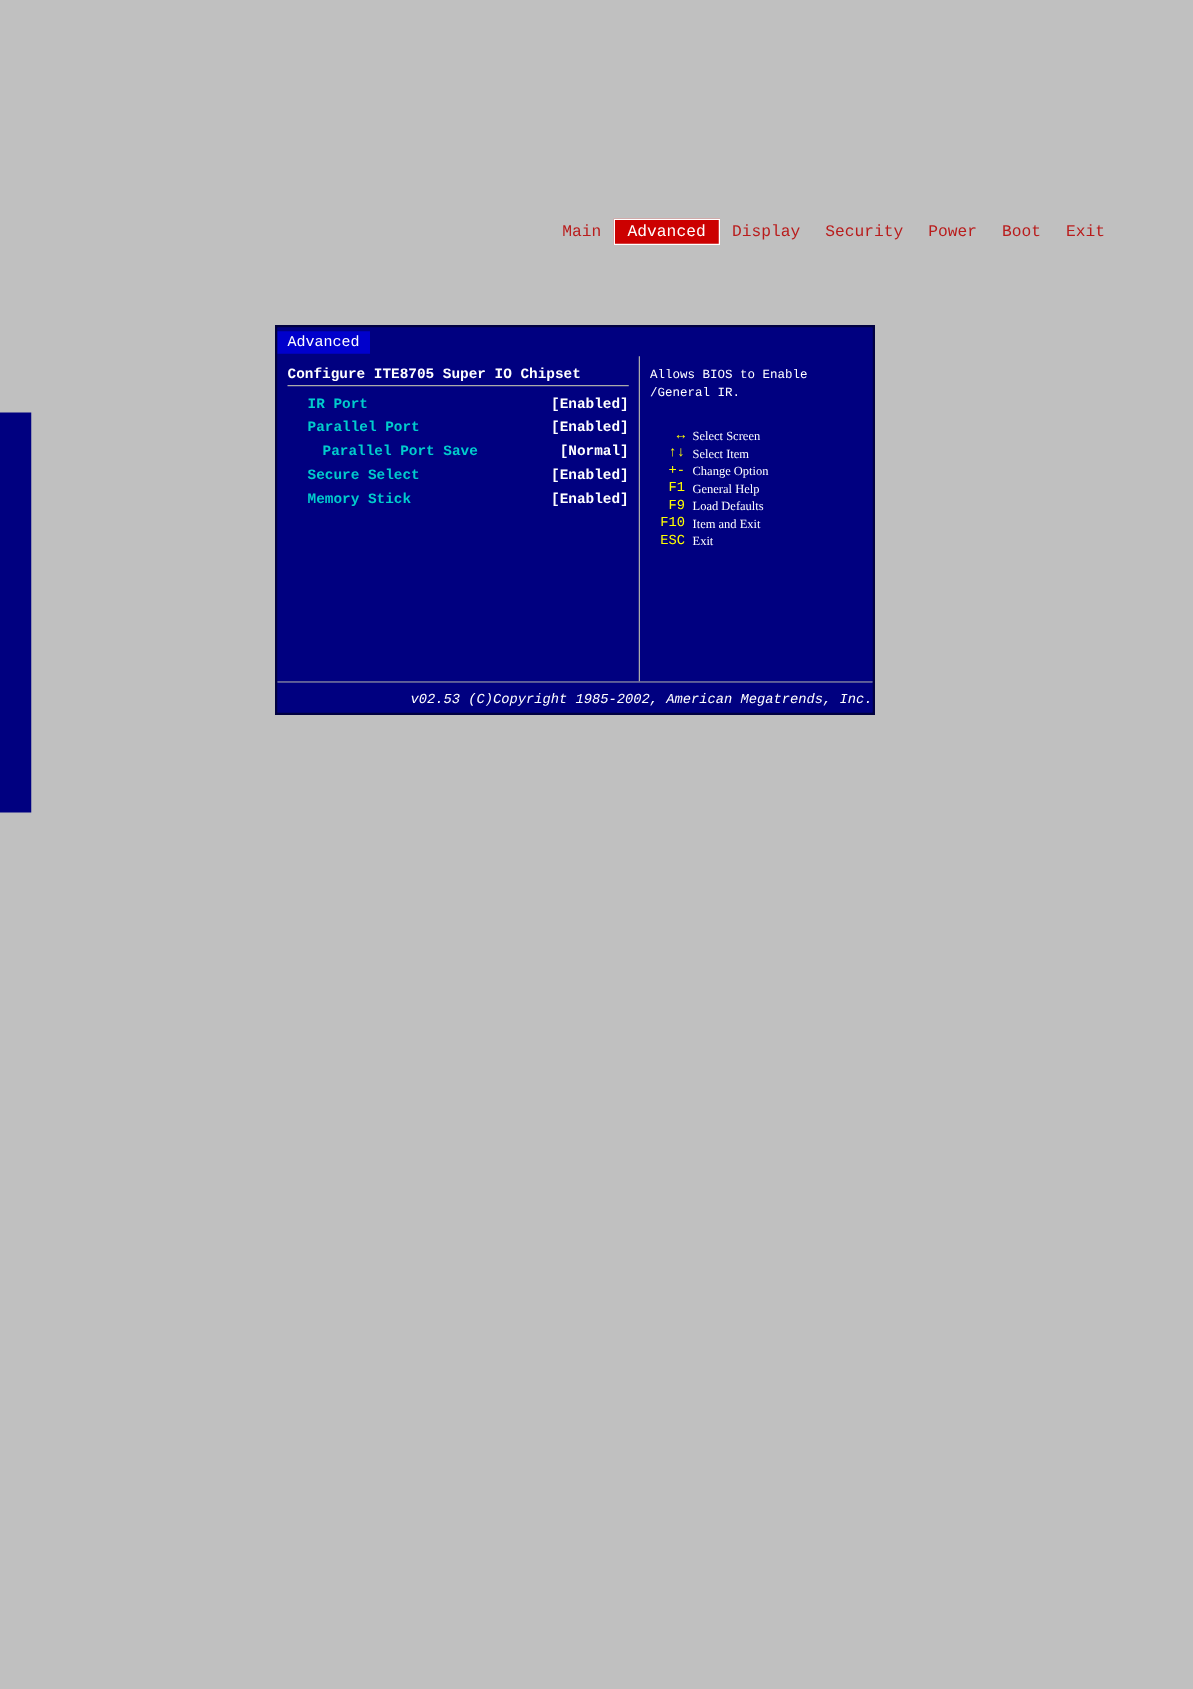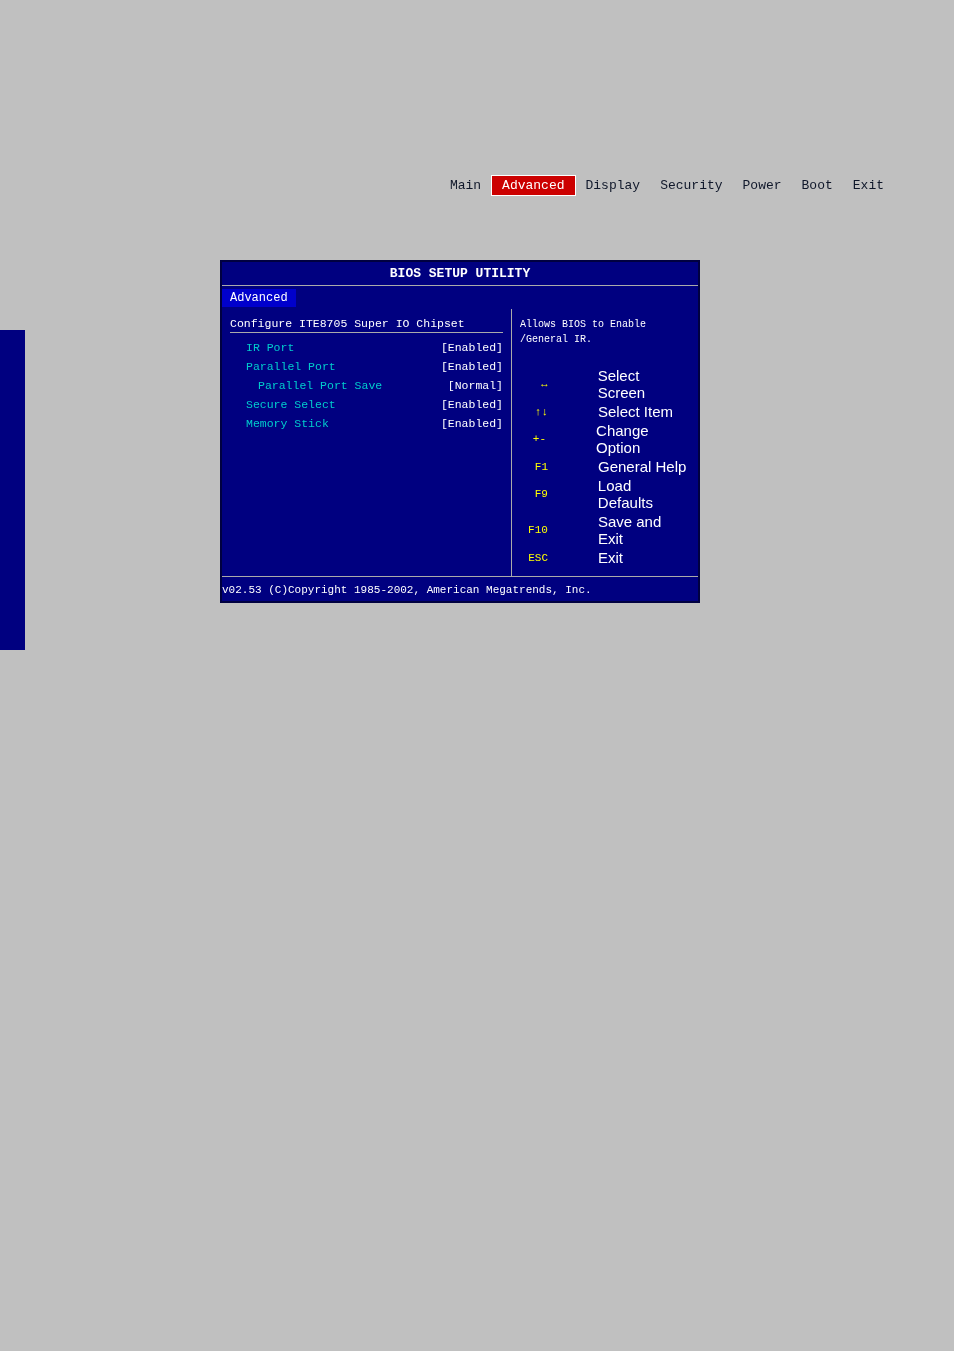--- a/index.html
+++ b/index.html
@@ -17,21 +17,21 @@
     .top-menu-area {
       position: absolute;
       top: 175px;
       right: 60px;
       display: flex;
       gap: 0;
       align-items: center;
     }
 
     .menu-item {
-      color: #0f172a;
+      color: #b91c1c;
       font-size: 13px;
       padding: 2px 10px;
       cursor: pointer;
       background: transparent;
       font-family: 'Courier New', Courier, monospace;
     }
 
     .menu-item.active {
       background: #cc0000;
       color: #ffffff;
@@ -78,20 +78,21 @@
     .bios-content {
       display: flex;
       min-height: 260px;
     }
 
     .bios-left {
       width: 290px;
       background: #000080;
       padding: 8px 8px;
       border-right: 1px solid #aaaaaa;
+      font-weight: bold;
     }
 
     .bios-right {
       flex: 1;
       background: #000080;
       padding: 8px 8px;
     }
 
     
     .section-header {
@@ -151,31 +152,31 @@
       color: #ffff00;
       font-size: 11px;
       font-family: 'Courier New', Courier, monospace;
       width: 28px;
       text-align: right;
       margin-right: 6px;
     }
 
     .shortcut-desc {
       color: #ffffff;
-      font-size: 15px;
-      font-family: Liberation Sans, sans-serif;
-      margin-left: 44px;
+      font-size: 10px;
+      font-family: Liberation Serif, serif;
     }
 
     
     .bios-footer {
       background: #000080;
-      text-align: left;
+      text-align: right;
       padding: 3px 0;
       border-top: 1px solid #aaaaaa;
+      font-style: italic;
     }
 
     .bios-footer span {
       color: #ffffff;
       font-size: 11px;
       font-family: 'Courier New', Courier, monospace;
     }
 
     
     .sidebar-strip {
@@ -206,23 +207,20 @@
   <div class="menu-item">Power</div>
   <div class="menu-item">Boot</div>
   <div class="menu-item">Exit</div>
 </div>
 
 <div class="sidebar-strip">
 </div>
 
 <div class="bios-window">
 
-  <div class="bios-title-bar">
-    <span>BIOS SETUP UTILITY</span>
-  </div>
 
   <div class="bios-subtitle-bar">
     <span class="bios-subtitle">Advanced</span>
   </div>
 
   <div class="bios-content">
 
     <div class="bios-left">
       <div class="section-header">Configure ITE8705 Super IO Chipset</div>
 
@@ -276,21 +274,21 @@
         <div class="shortcut-row">
           <span class="shortcut-key">F1</span>
           <span class="shortcut-desc">General Help</span>
         </div>
         <div class="shortcut-row">
           <span class="shortcut-key">F9</span>
           <span class="shortcut-desc">Load Defaults</span>
         </div>
         <div class="shortcut-row">
           <span class="shortcut-key">F10</span>
-          <span class="shortcut-desc">Save and Exit</span>
+          <span class="shortcut-desc">Item and Exit</span>
         </div>
         <div class="shortcut-row">
           <span class="shortcut-key">ESC</span>
           <span class="shortcut-desc">Exit</span>
         </div>
       </div>
     </div>
 
   </div>
 

